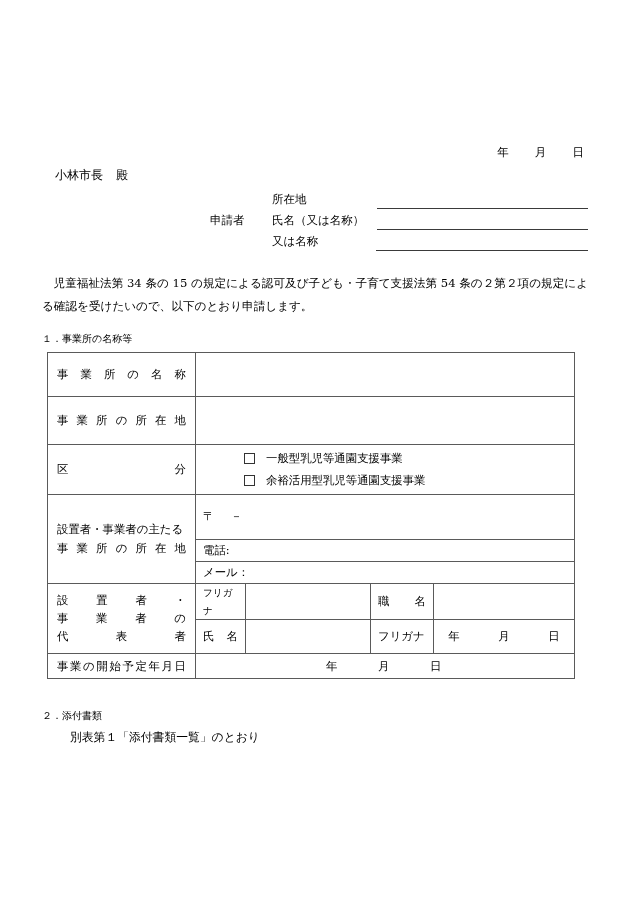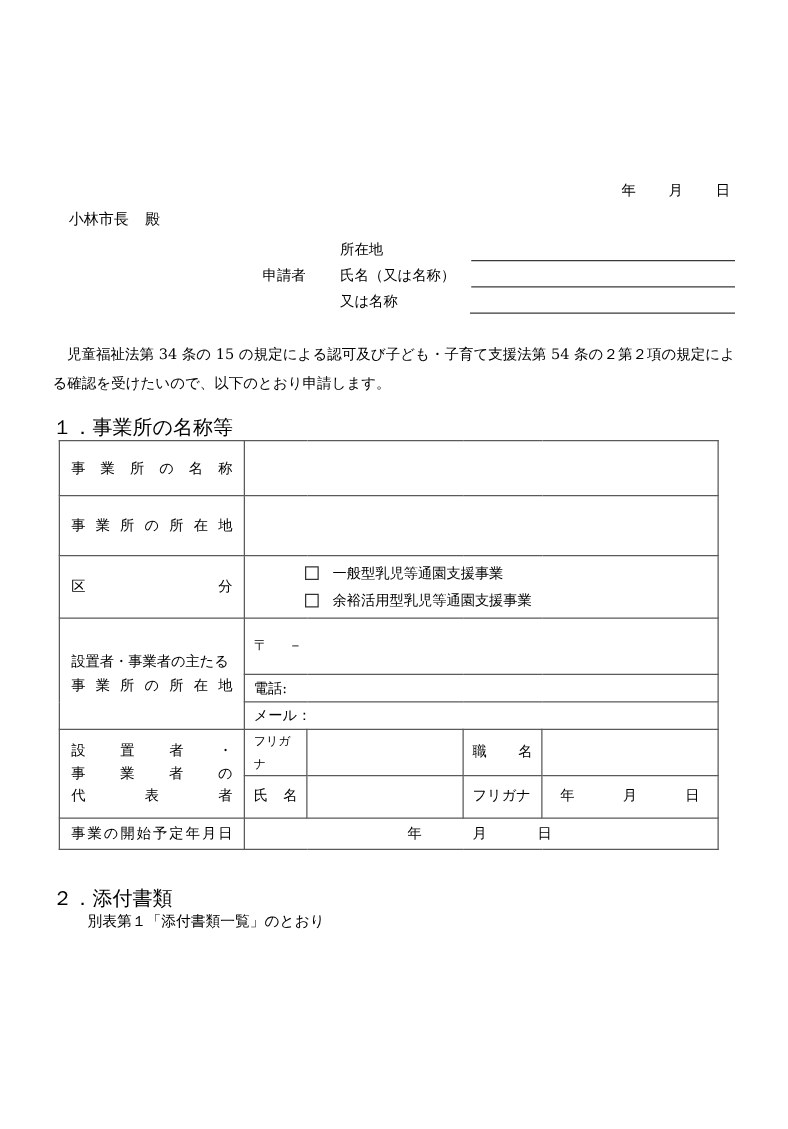--- a/index.html
+++ b/index.html
@@ -107,21 +107,21 @@
     font-size: 11.6px;
     line-height: 1.95;
     text-align: justify;
     text-justify: inter-character;
   }
 
   
   .sec-head {
     position: absolute;
     left: 42px;
-    font-size: 16px;
+    font-size: 10px;
     white-space: nowrap;
   }
   #sec1 { top: 332px; }
   #sec2 { top: 709px; }
   .sec-sub {
     position: absolute;
     left: 70px;
     top: 730px;
     font-size: 11.8px;
     white-space: nowrap;

